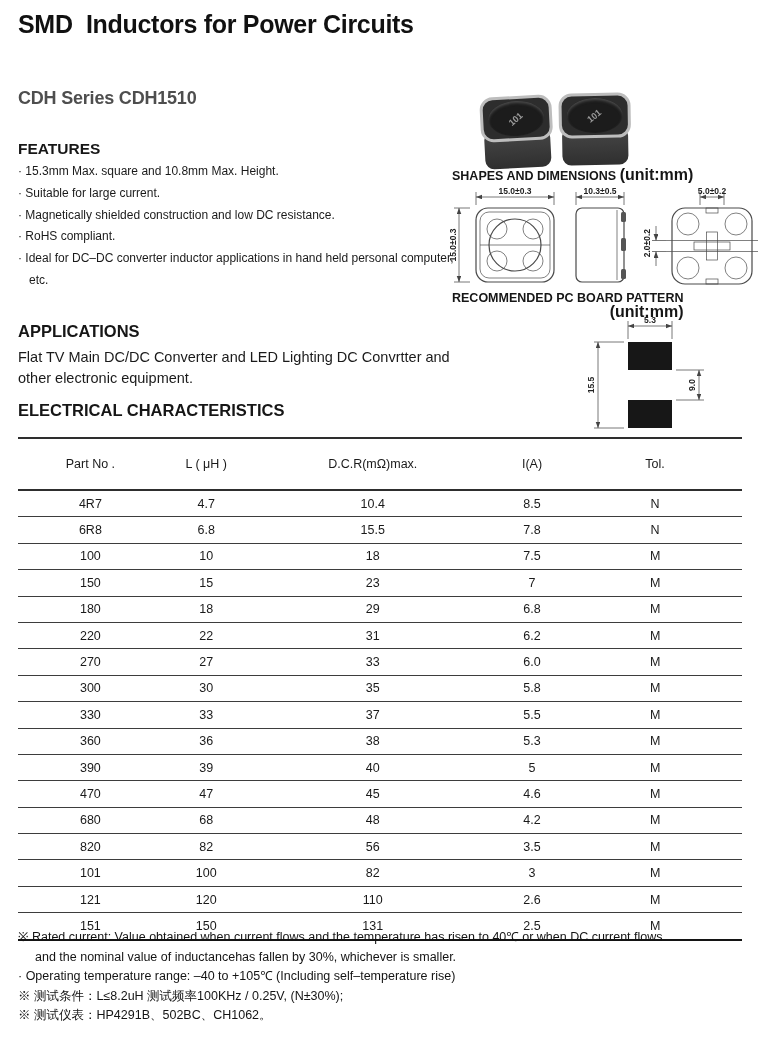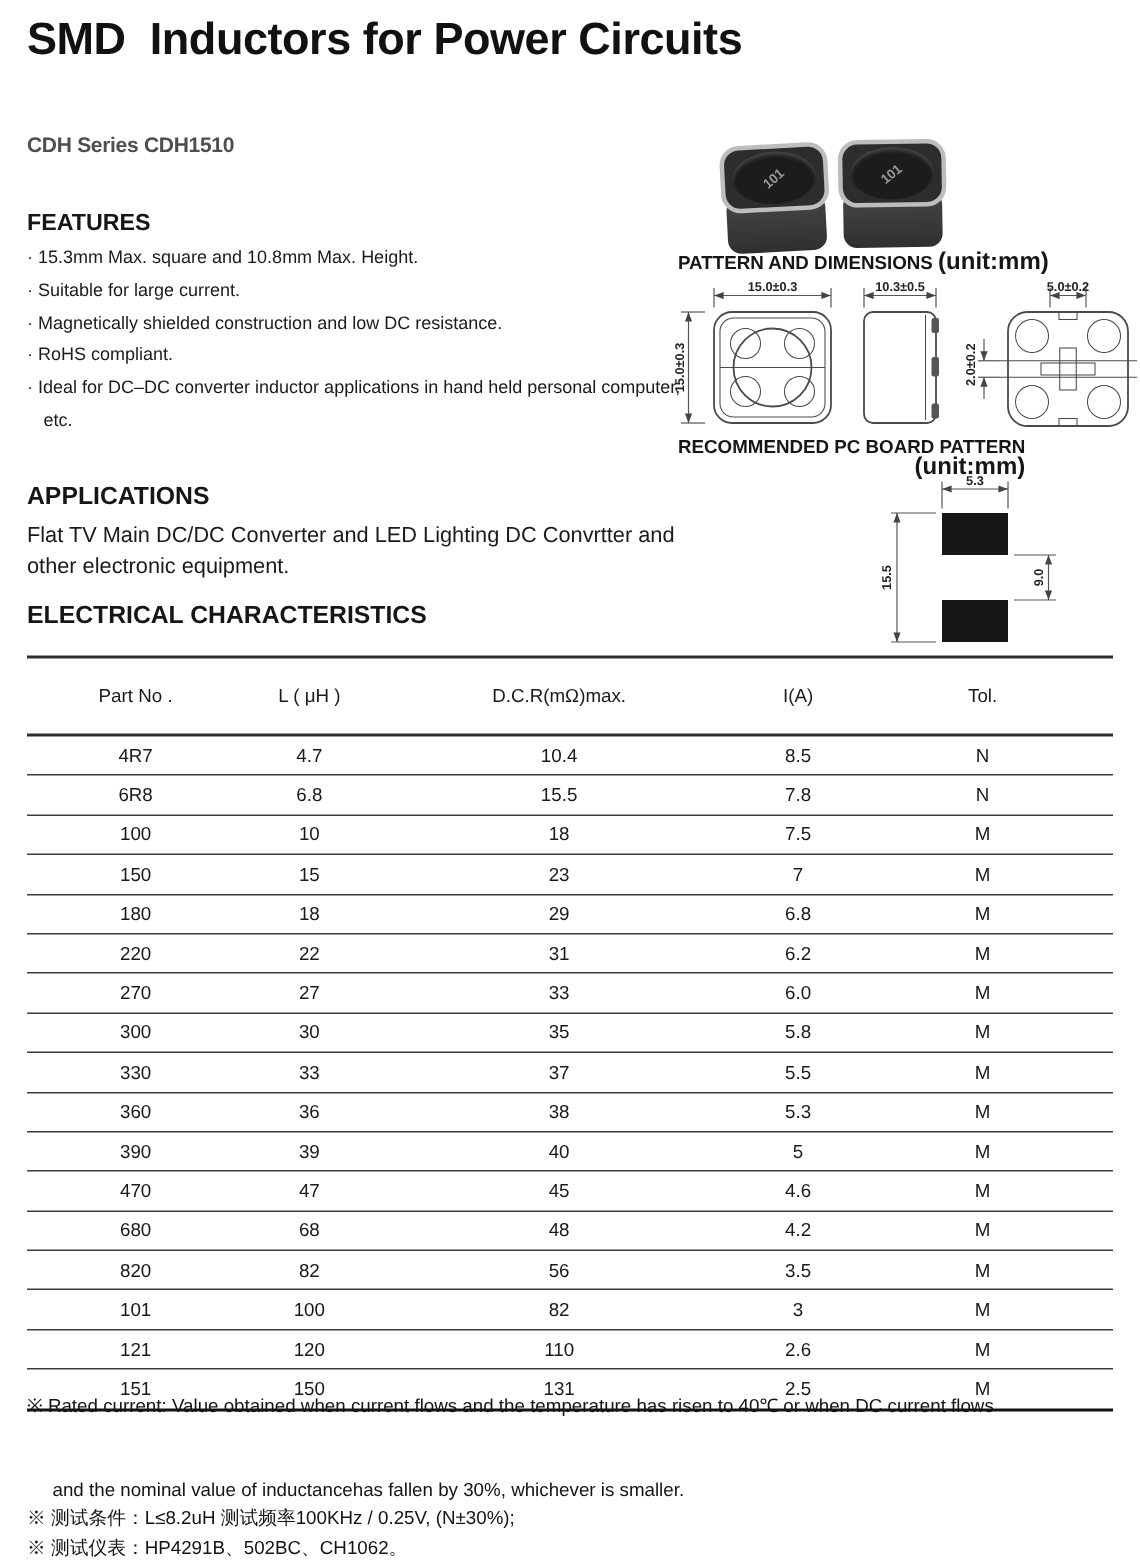--- a/index.html
+++ b/index.html
@@ -1,20 +1,20 @@
 <!DOCTYPE html>
 <html><head>
 <meta charset="utf-8">
 <style>
   html,body{margin:0;padding:0;background:#fff;}
   .page{position:relative;width:760px;height:1042px;background:#fff;overflow:hidden;
         font-family:"Liberation Sans",sans-serif;color:#1a1a1a;}
   .abs{position:absolute;}
-  .page-title{left:18px;top:10px;font-size:30px;font-weight:bold;letter-spacing:-0.3px;white-space:pre;color:#111;}
-  .series-title{left:18px;top:88px;font-size:14px;font-weight:bold;color:#4e4e4e;letter-spacing:-0.2px;}
+  .page-title{left:18px;top:10px;font-size:25px;font-weight:bold;letter-spacing:-0.3px;white-space:pre;color:#111;}
+  .series-title{left:18px;top:88px;font-size:18px;font-weight:bold;color:#4e4e4e;letter-spacing:-0.2px;}
   .sec-head{font-weight:bold;color:#161616;}
   .features-head{left:18px;top:140px;font-size:15.5px;}
   .features-list{left:18px;top:161px;width:447px;font-size:12px;line-height:21.8px;}
   .feature-item{padding-left:11px;text-indent:-11px;}
   .apps-head{left:18px;top:322px;font-size:16.5px;text-align:center;}
   .apps-text{left:18px;top:347px;width:458px;font-size:14.5px;line-height:21px;}
   .elec-head{left:18px;top:401px;font-size:16.5px;}
   .shapes-head{left:452px;top:166px;font-size:12.5px;}
   .unit-small{font-size:16px;}
   .pcb-head{left:452px;top:291px;font-size:12.5px;line-height:14px;text-align:right;}
@@ -34,21 +34,21 @@
   .tbl{left:18px;top:437px;width:724px;}
   .tbl-header{display:grid;grid-template-columns:20% 12% 34% 10% 24%;height:50px;align-items:center;
               border-top:2px solid #2e2e2e;border-bottom:2px solid #2e2e2e;font-size:12.5px;}
   .tbl-header span{text-align:center;}
   .tbl-rows .tbl-row{display:grid;grid-template-columns:20% 12% 34% 10% 24%;height:25.4px;
                      align-items:center;border-bottom:1.6px solid #3d3d3d;font-size:12.5px;}
   .tbl-rows .tbl-row:last-child{border-bottom:2.5px solid #141414;}
   .tbl-row span{text-align:center;font-weight:500;}
   
   .notes{left:18px;top:928px;width:728px;font-size:12.5px;line-height:19.5px;color:#141414;}
-  .note-indent1{padding-left:17px;margin-top:36px;}
+  .note-indent1{padding-left:17px;}
   .note-indent2{padding-left:53px;}
   
   svg text{font-family:"Liberation Sans",sans-serif;font-size:8.5px;font-weight:bold;fill:#222;}
   svg .shape{fill:none;stroke:#4a4a4a;stroke-width:1.2;}
   svg .thin{fill:none;stroke:#4a4a4a;stroke-width:0.7;}
   svg .dim{stroke:#555;stroke-width:0.8;fill:none;}
   svg .pad{fill:#171717;stroke:none;}
   svg .tab{fill:#555;stroke:none;}
 </style>
 </head>
@@ -84,21 +84,21 @@
   <div class="cube cube2">
     <div class="cube-top">
       <div class="cube-circle">
         <span class="cube-label">101</span>
       </div>
     </div>
     <div class="cube-body"></div>
   </div>
 
   <div class="abs sec-head shapes-head">
-    <span>PATTERN AND DIMENSIONS</span>
+    <span>SHAPES AND DIMENSIONS</span>
     <span class="unit-small">(unit:mm)</span>
   </div>
 
   <svg class="abs" style="left:448px;top:186px;" width="122" height="104" viewBox="0 0 122 104">
     <defs>
         <marker id="ar1" orient="auto-start-reverse" markerWidth="9" markerHeight="7" refX="8" refY="3">
       <path d="M0,0 L8,3 L0,6 z" fill="#444"></path>
         </marker>
       </defs>
     <g class="dim">
@@ -335,17 +335,18 @@
         <span>131</span>
         <span>2.5</span>
         <span>M</span>
       </div>
       </div>
   </div>
 
   <div class="abs notes">
     <div>※ Rated current: Value obtained when current flows and the temperature has risen to 40℃ or when DC current flows</div>
     <div class="note-indent1">and the nominal value of inductancehas fallen by 30%, whichever is smaller.</div>
+    <div>· Operating temperature range: –40 to +105℃ (Including self–temperature rise)</div>
     <div>※ 测试条件：L≤8.2uH 测试频率100KHz / 0.25V, (N±30%);</div>
     <div>※ 测试仪表：HP4291B、502BC、CH1062。</div>
   </div>
 
 </div>
 
 </body></html>

